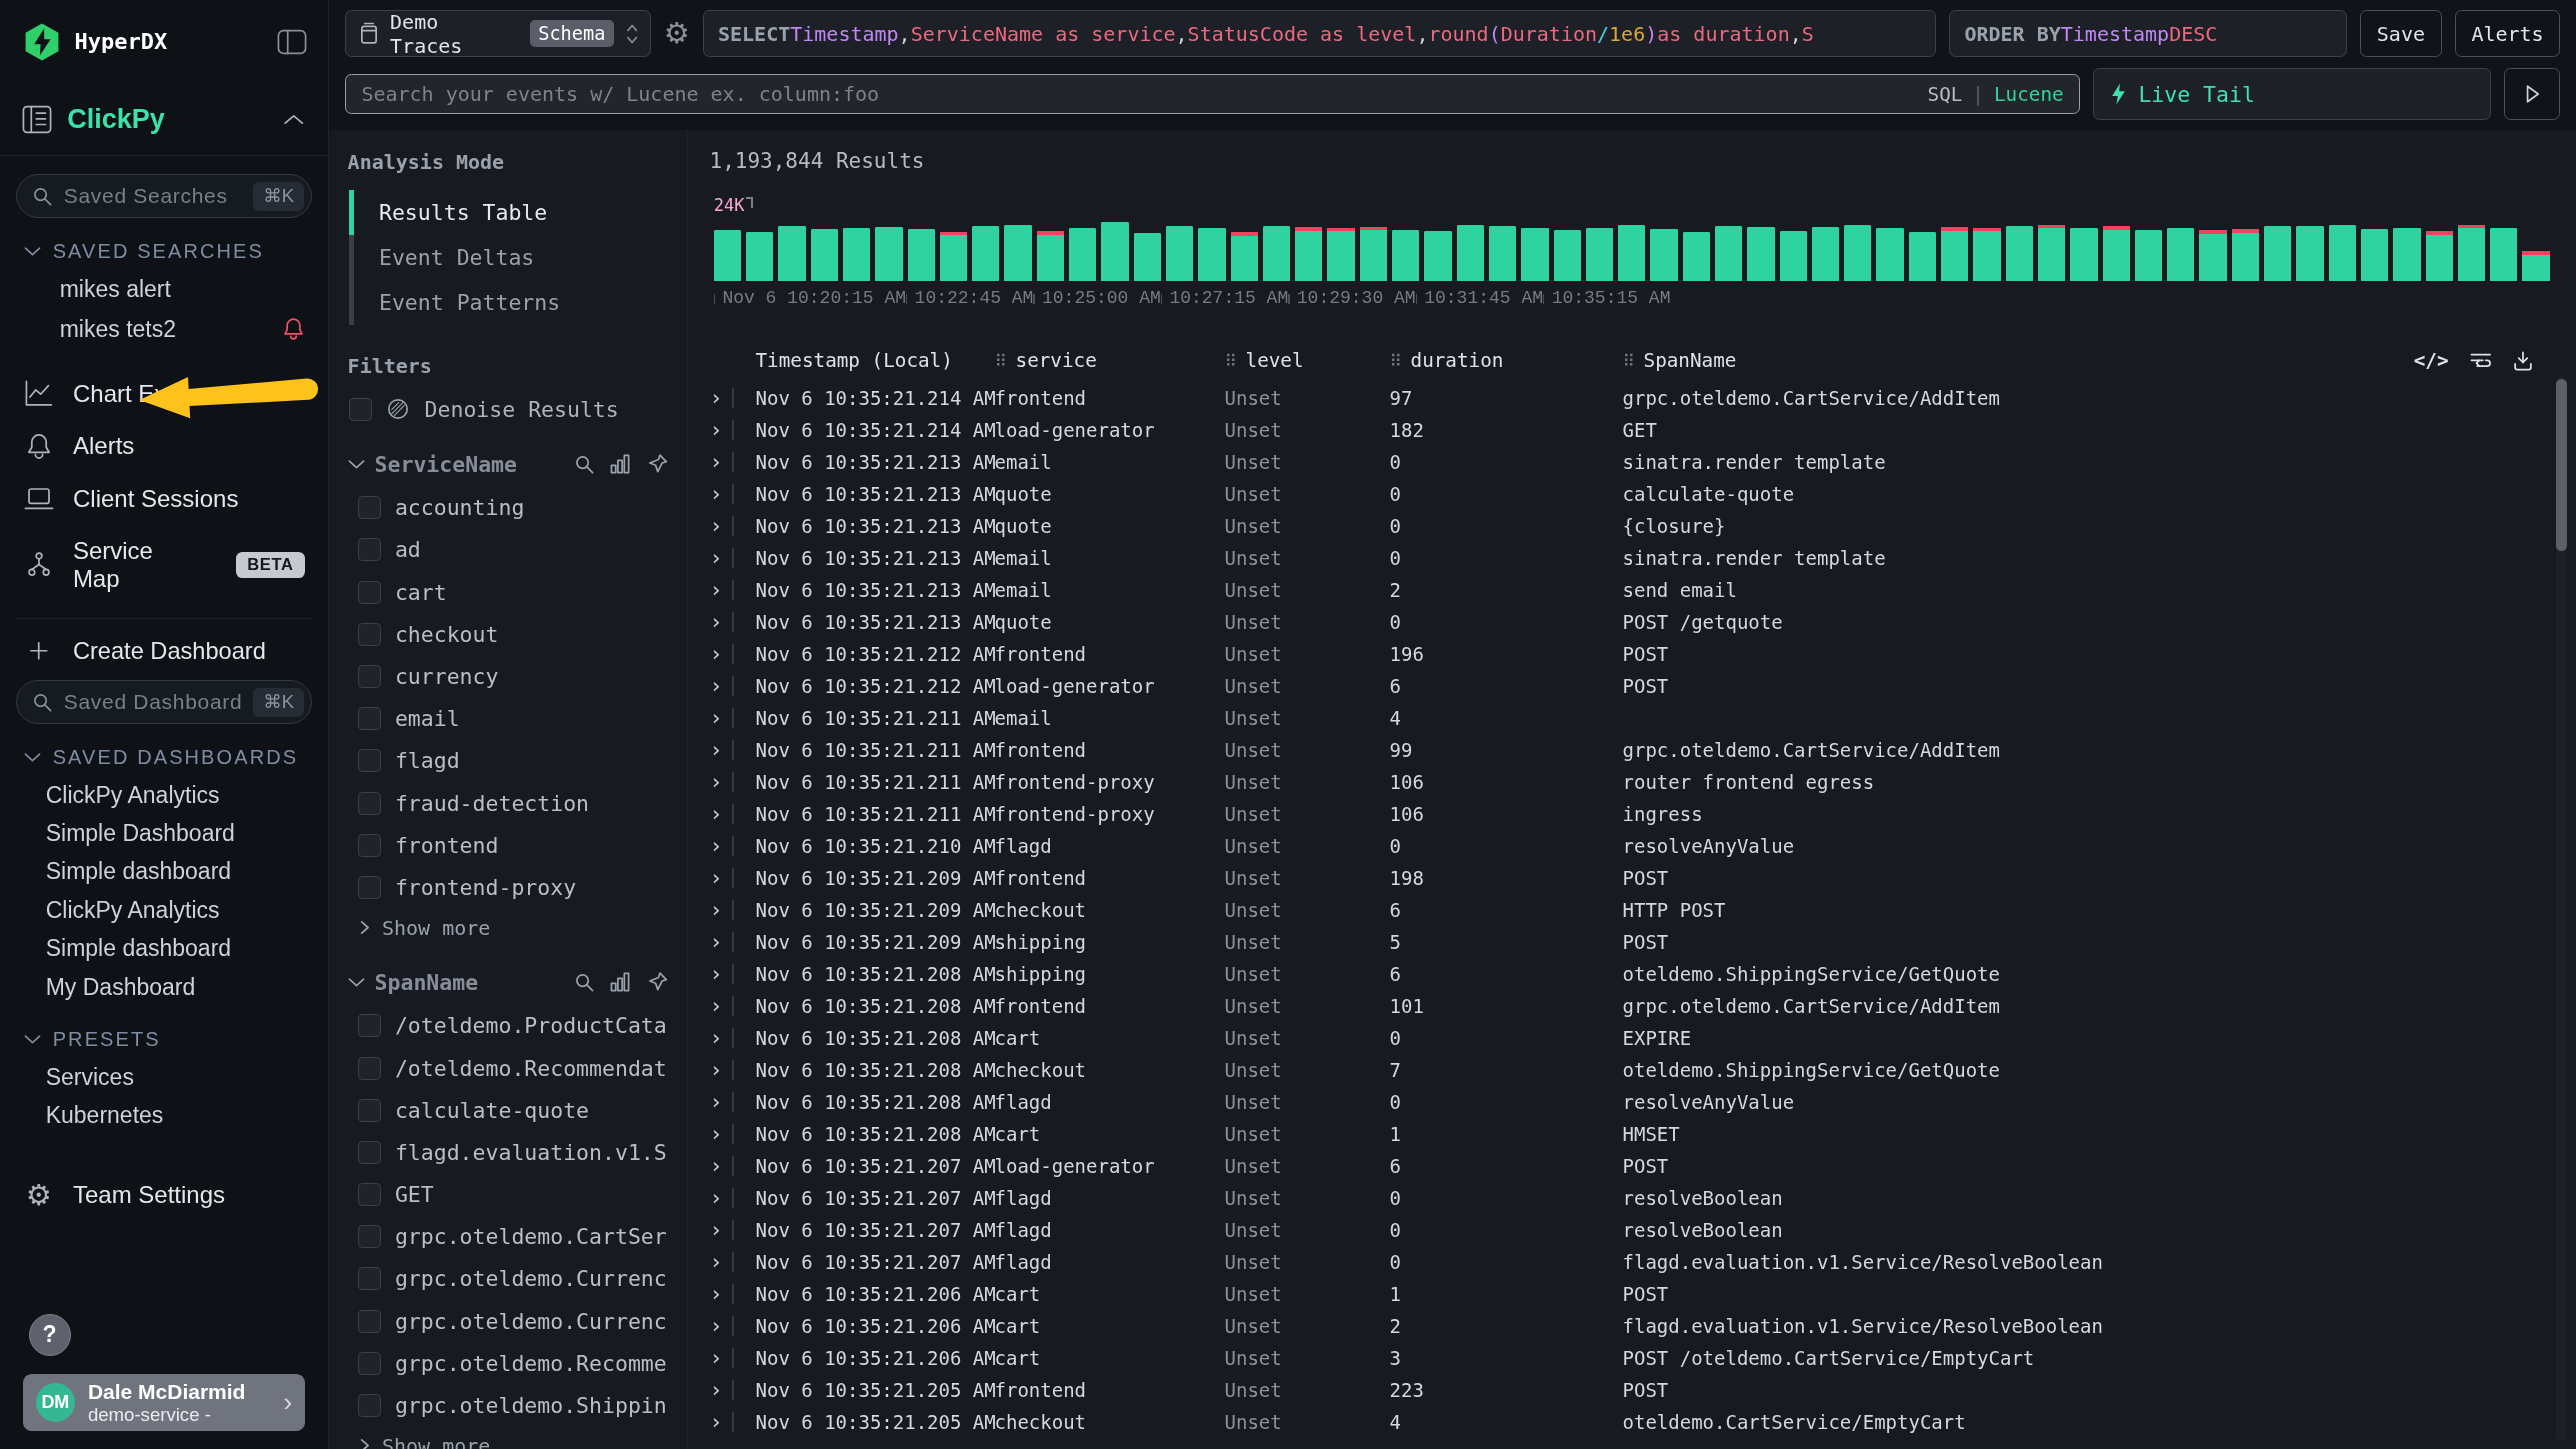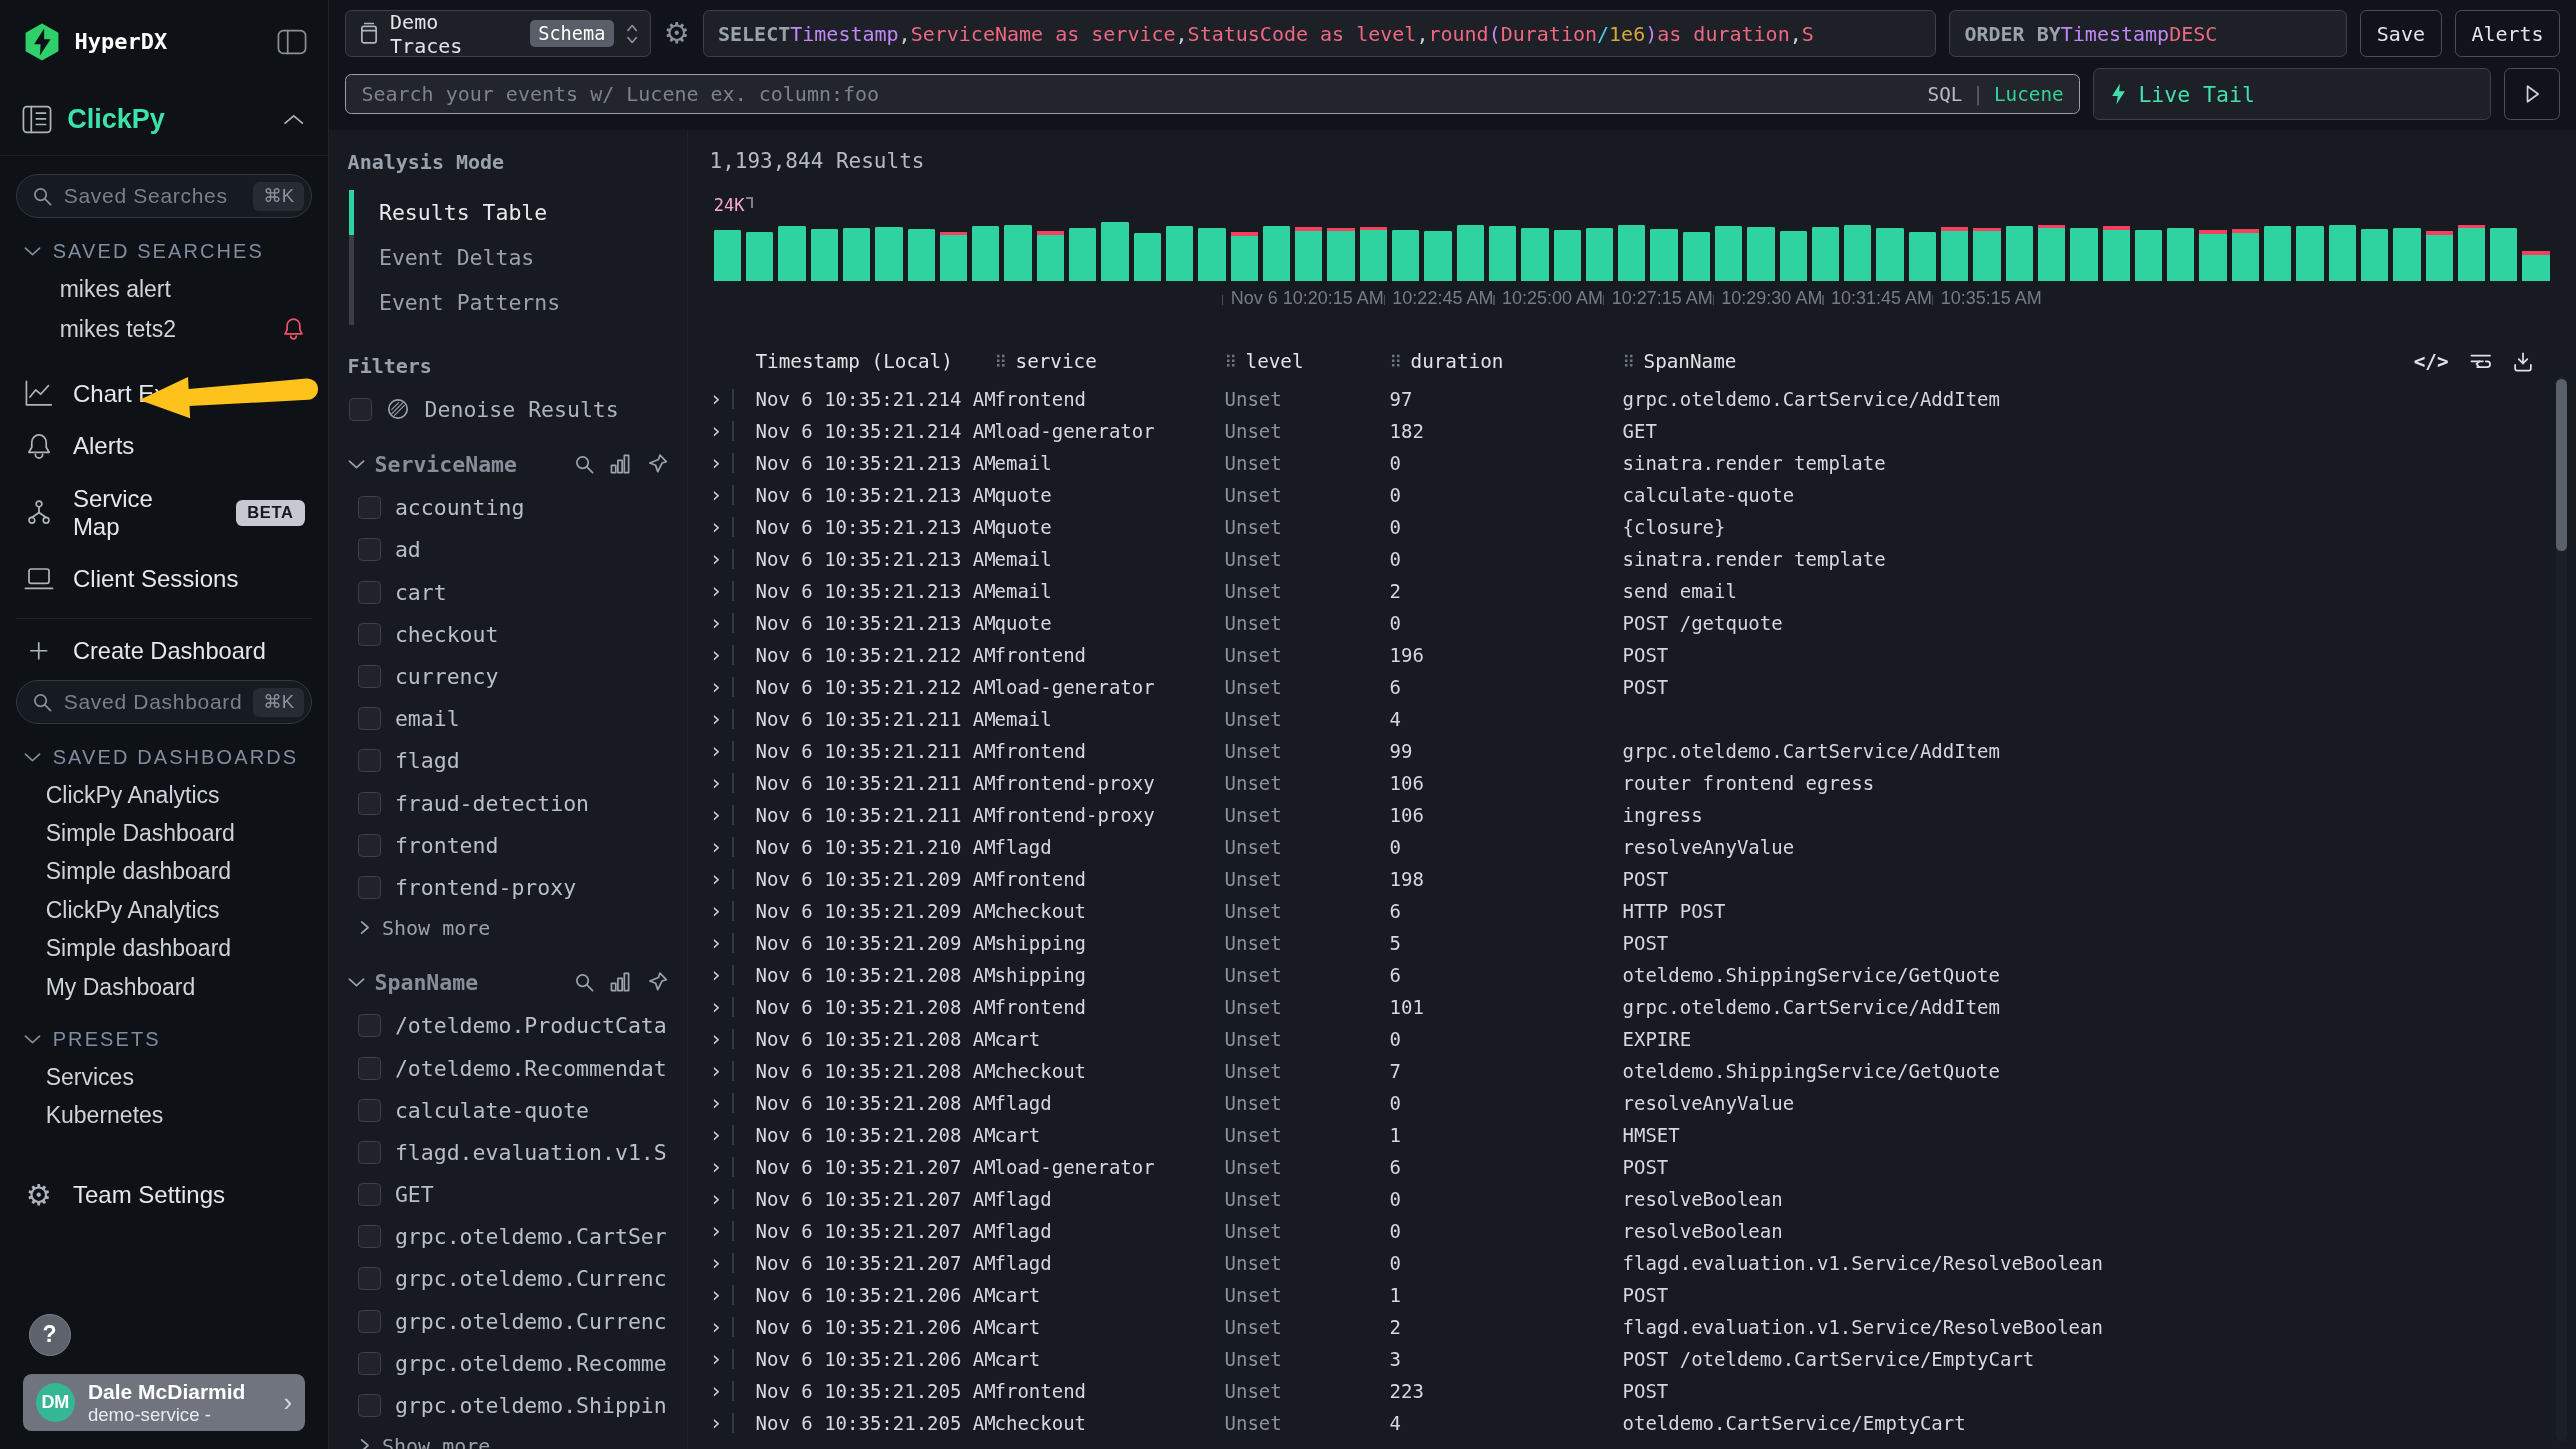--- a/index.html
+++ b/index.html
@@ -120,22 +120,22 @@
   #main{flex:1;background:var(--bg-panel);border-left:0.7px solid #1e222a;position:relative;
     padding:18.6px 0 0 21.5px;min-width:0;overflow:hidden}
   .results-count{font-family:"DejaVu Sans Mono",monospace;font-size:21px;color:#b6bbc2}
   .chart{position:relative;margin:46px 26px 0 4.3px}
   .ytick{position:absolute;left:0;top:-24px;display:flex;align-items:flex-start;gap:1.4px;
     font-family:"DejaVu Sans Mono",monospace;font-size:17px;color:#f9a8d4}
   .ytick .bracket{width:7.2px;height:11.4px;border-top:2.1px solid #7a8089;border-right:2.1px solid #7a8089;margin-top:2.1px}
   .bars{display:flex;align-items:flex-end;gap:5px;height:62px}
   .bar{flex:1;background:var(--green);position:relative;border-radius:1.4px 1.4px 0 0}
   .bar .cap{position:absolute;top:0;left:0;right:0;height:3.6px;background:var(--red)}
-  .axis{display:flex;justify-content:center;margin-top:7.2px;
-    font-family:Liberation Sans, sans-serif;font-size:18px;color:#767c86}
+  .axis{display:flex;justify-content:flex-start;margin-top:7.2px;
+    font-family:Liberation Mono, monospace;font-size:18px;color:#767c86}
   .xlab::before{content:'';display:inline-block;width:1.4px;height:10px;background:#4a505a;
     margin-right:7.2px;vertical-align:-0.7px}
 
   .table{margin-top:31.5px;position:relative;padding-right:43px}
   .thead{display:flex;align-items:center;height:42px;font-family:"DejaVu Sans Mono",monospace;
     font-size:19.3px;color:#dfe3e7;position:relative}
   .drag{color:#6f757e;font-size:17px;margin-right:8.6px;font-family:"DejaVu Sans",sans-serif}
   .c-exp{width:46px;min-width:46px}
   .c-ts{width:239px;min-width:239px}
   .c-svc{width:230px;min-width:230px;display:flex;align-items:center}
@@ -249,41 +249,41 @@
           <svg width="26" height="29" viewBox="0 0 36 40" class="ico">
               <path d="M18 4 a10 10 0 0 1 10 10 v7 l4 7 H4 l4 -7 v-7 a10 10 0 0 1 10 -10 Z"></path>
               <path d="M13 31 a5 5 0 0 0 10 0"></path>
             </svg>
         </span>
         <span>Alerts</span>
       </div>
 
       <div class="nav-item">
         <span class="icon">
+          <svg width="30" height="26" viewBox="0 0 42 36" class="ico">
+              <rect x="7" y="4" width="28" height="20" rx="3"></rect>
+              <line x1="2" y1="31" x2="40" y2="31"></line>
+            </svg>
+        </span>
+        <span>Client Sessions</span>
+      </div>
+
+      <div class="nav-item">
+        <span class="icon">
           <svg width="26" height="27" viewBox="0 0 36 38" class="ico">
               <circle cx="18" cy="7" r="4"></circle>
               <circle cx="8" cy="30" r="4"></circle>
               <circle cx="28" cy="30" r="4"></circle>
               <line x1="18" y1="11" x2="18" y2="19"></line>
               <line x1="18" y1="19" x2="8" y2="26"></line>
               <line x1="18" y1="19" x2="28" y2="26"></line>
             </svg>
         </span>
         <span>Service Map</span>
         <span class="beta">BETA</span>
-      </div>
-
-      <div class="nav-item">
-        <span class="icon">
-          <svg width="30" height="26" viewBox="0 0 42 36" class="ico">
-              <rect x="7" y="4" width="28" height="20" rx="3"></rect>
-              <line x1="2" y1="31" x2="40" y2="31"></line>
-            </svg>
-        </span>
-        <span>Client Sessions</span>
       </div>
 
 
       <div class="dash-section">
         <div class="nav-item" style="font-size:23.6px;padding:8.6px 7.2px">
           <span class="icon">
             <svg width="21.5" height="21.5" viewBox="0 0 30 30" class="ico">
                 <line x1="15" y1="4" x2="15" y2="26"></line>
                 <line x1="4" y1="15" x2="26" y2="15"></line>
               </svg>

